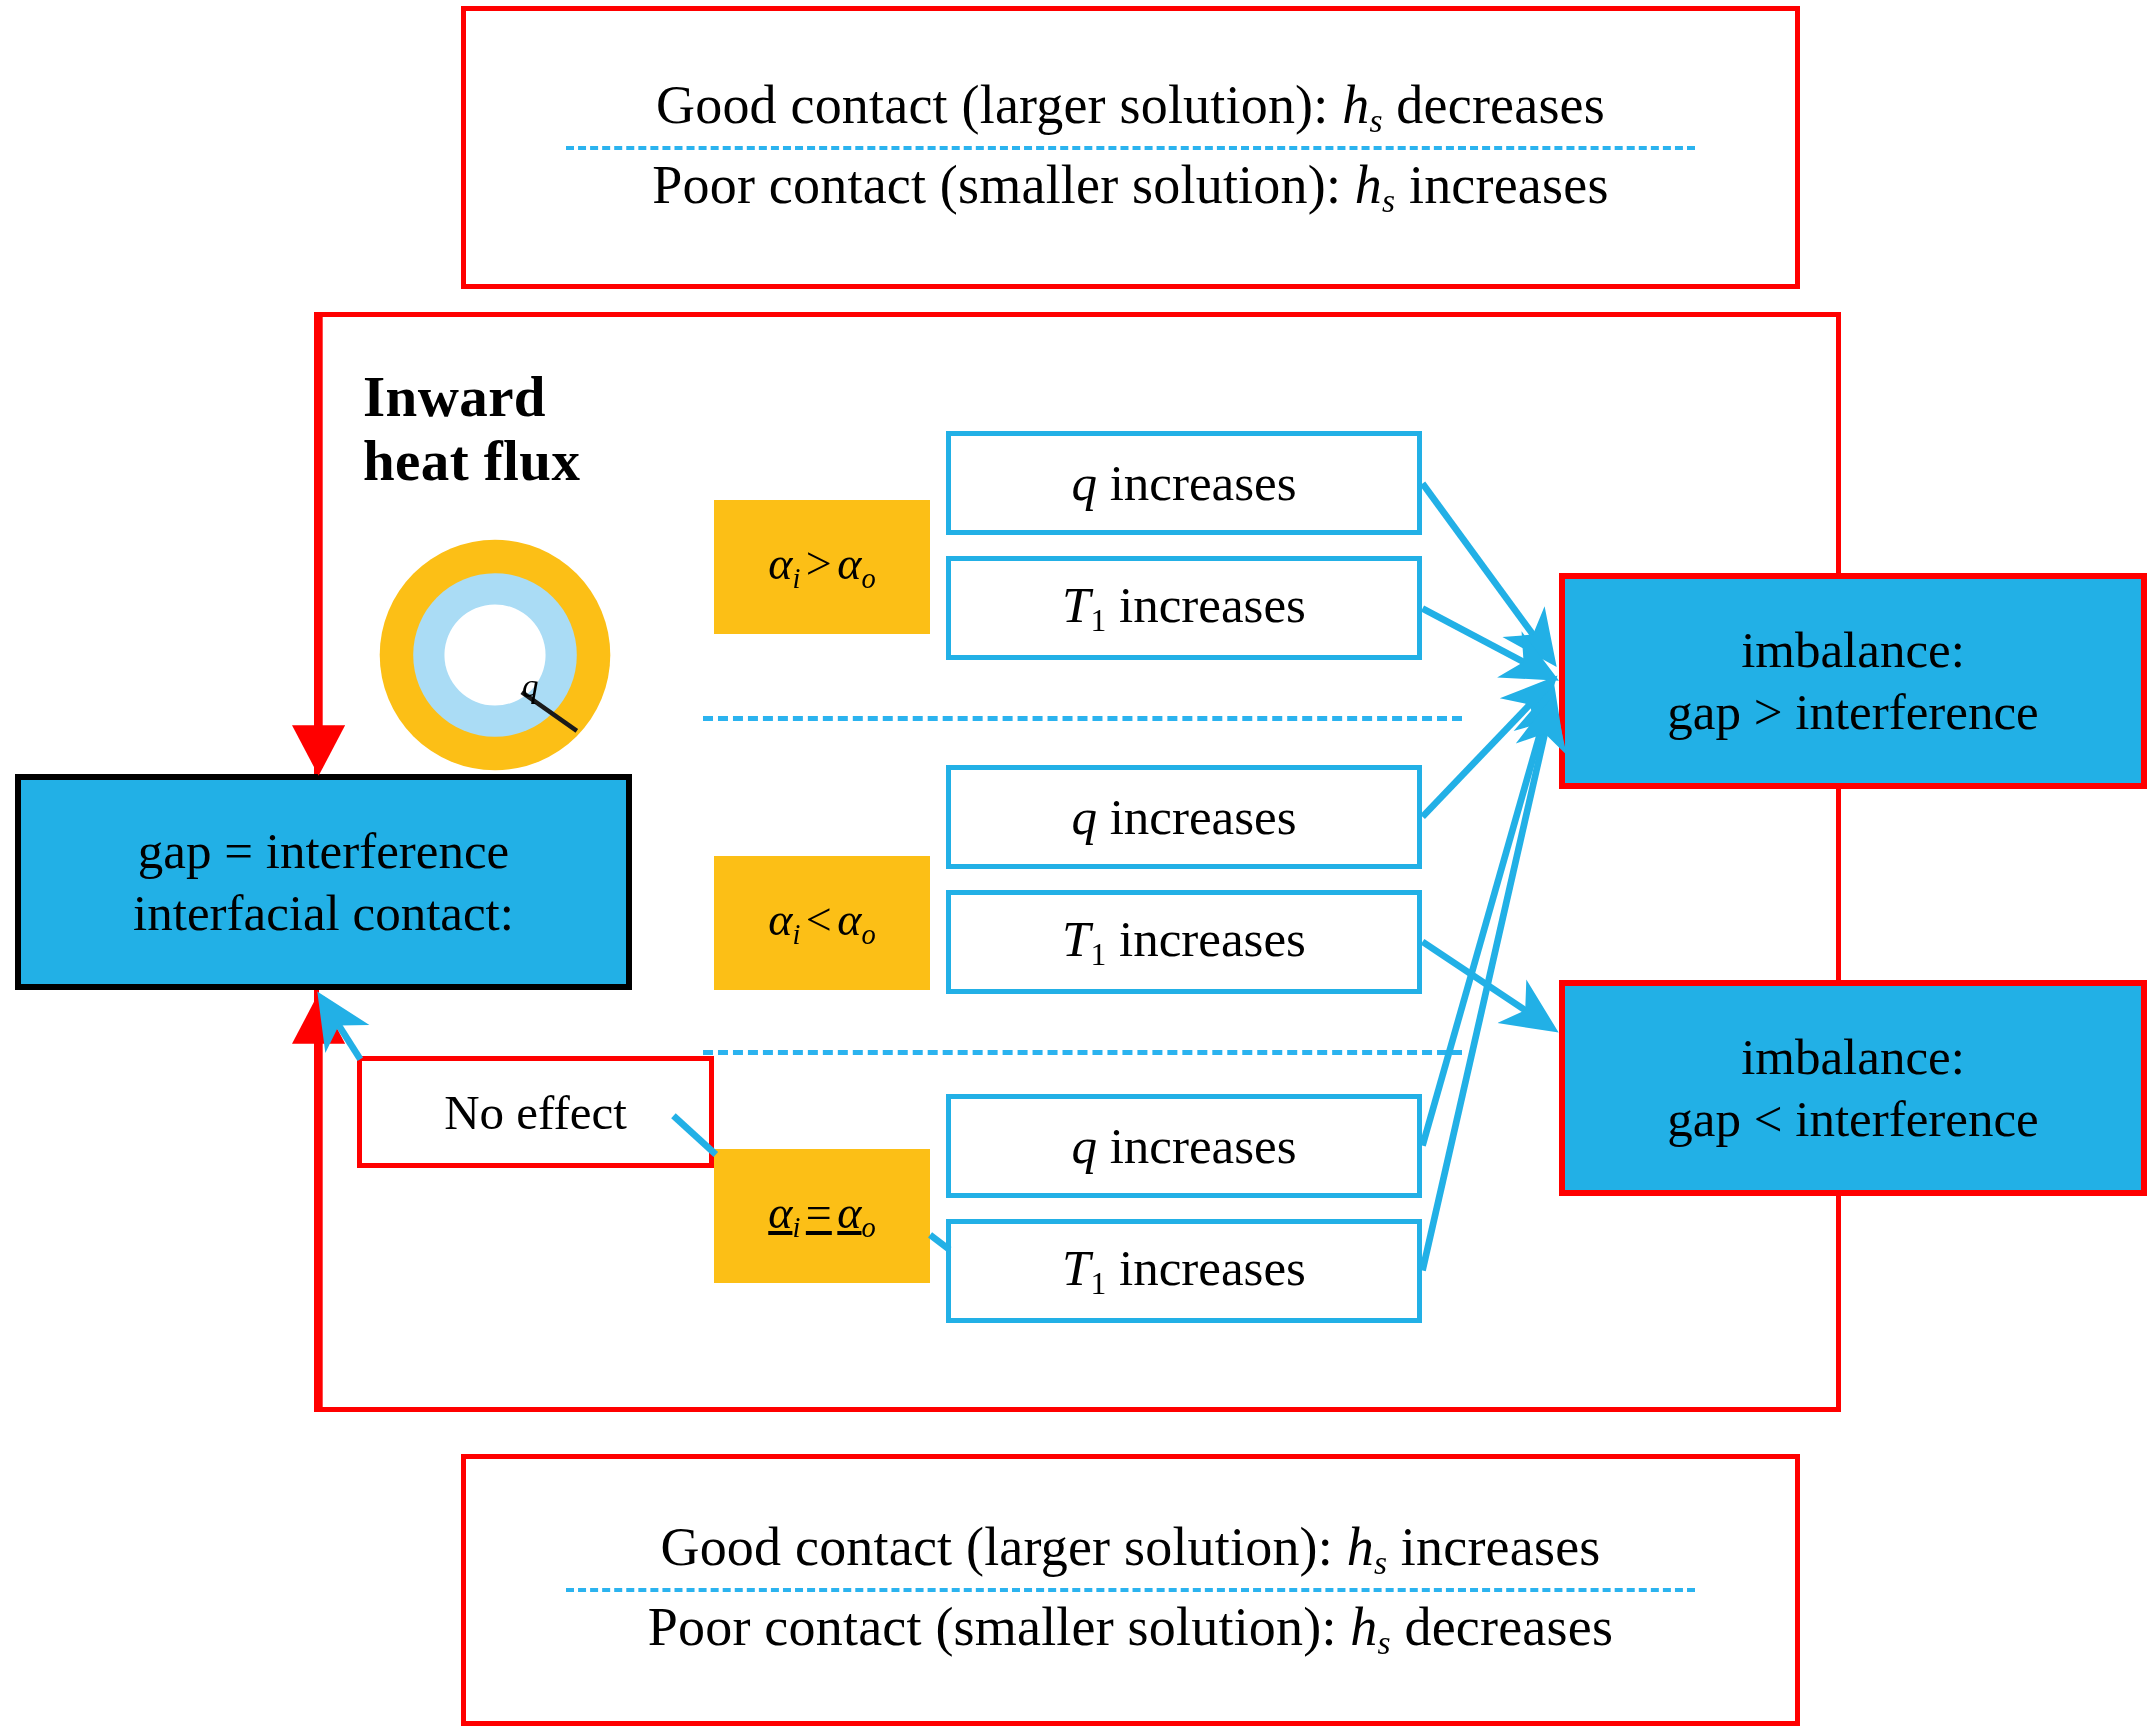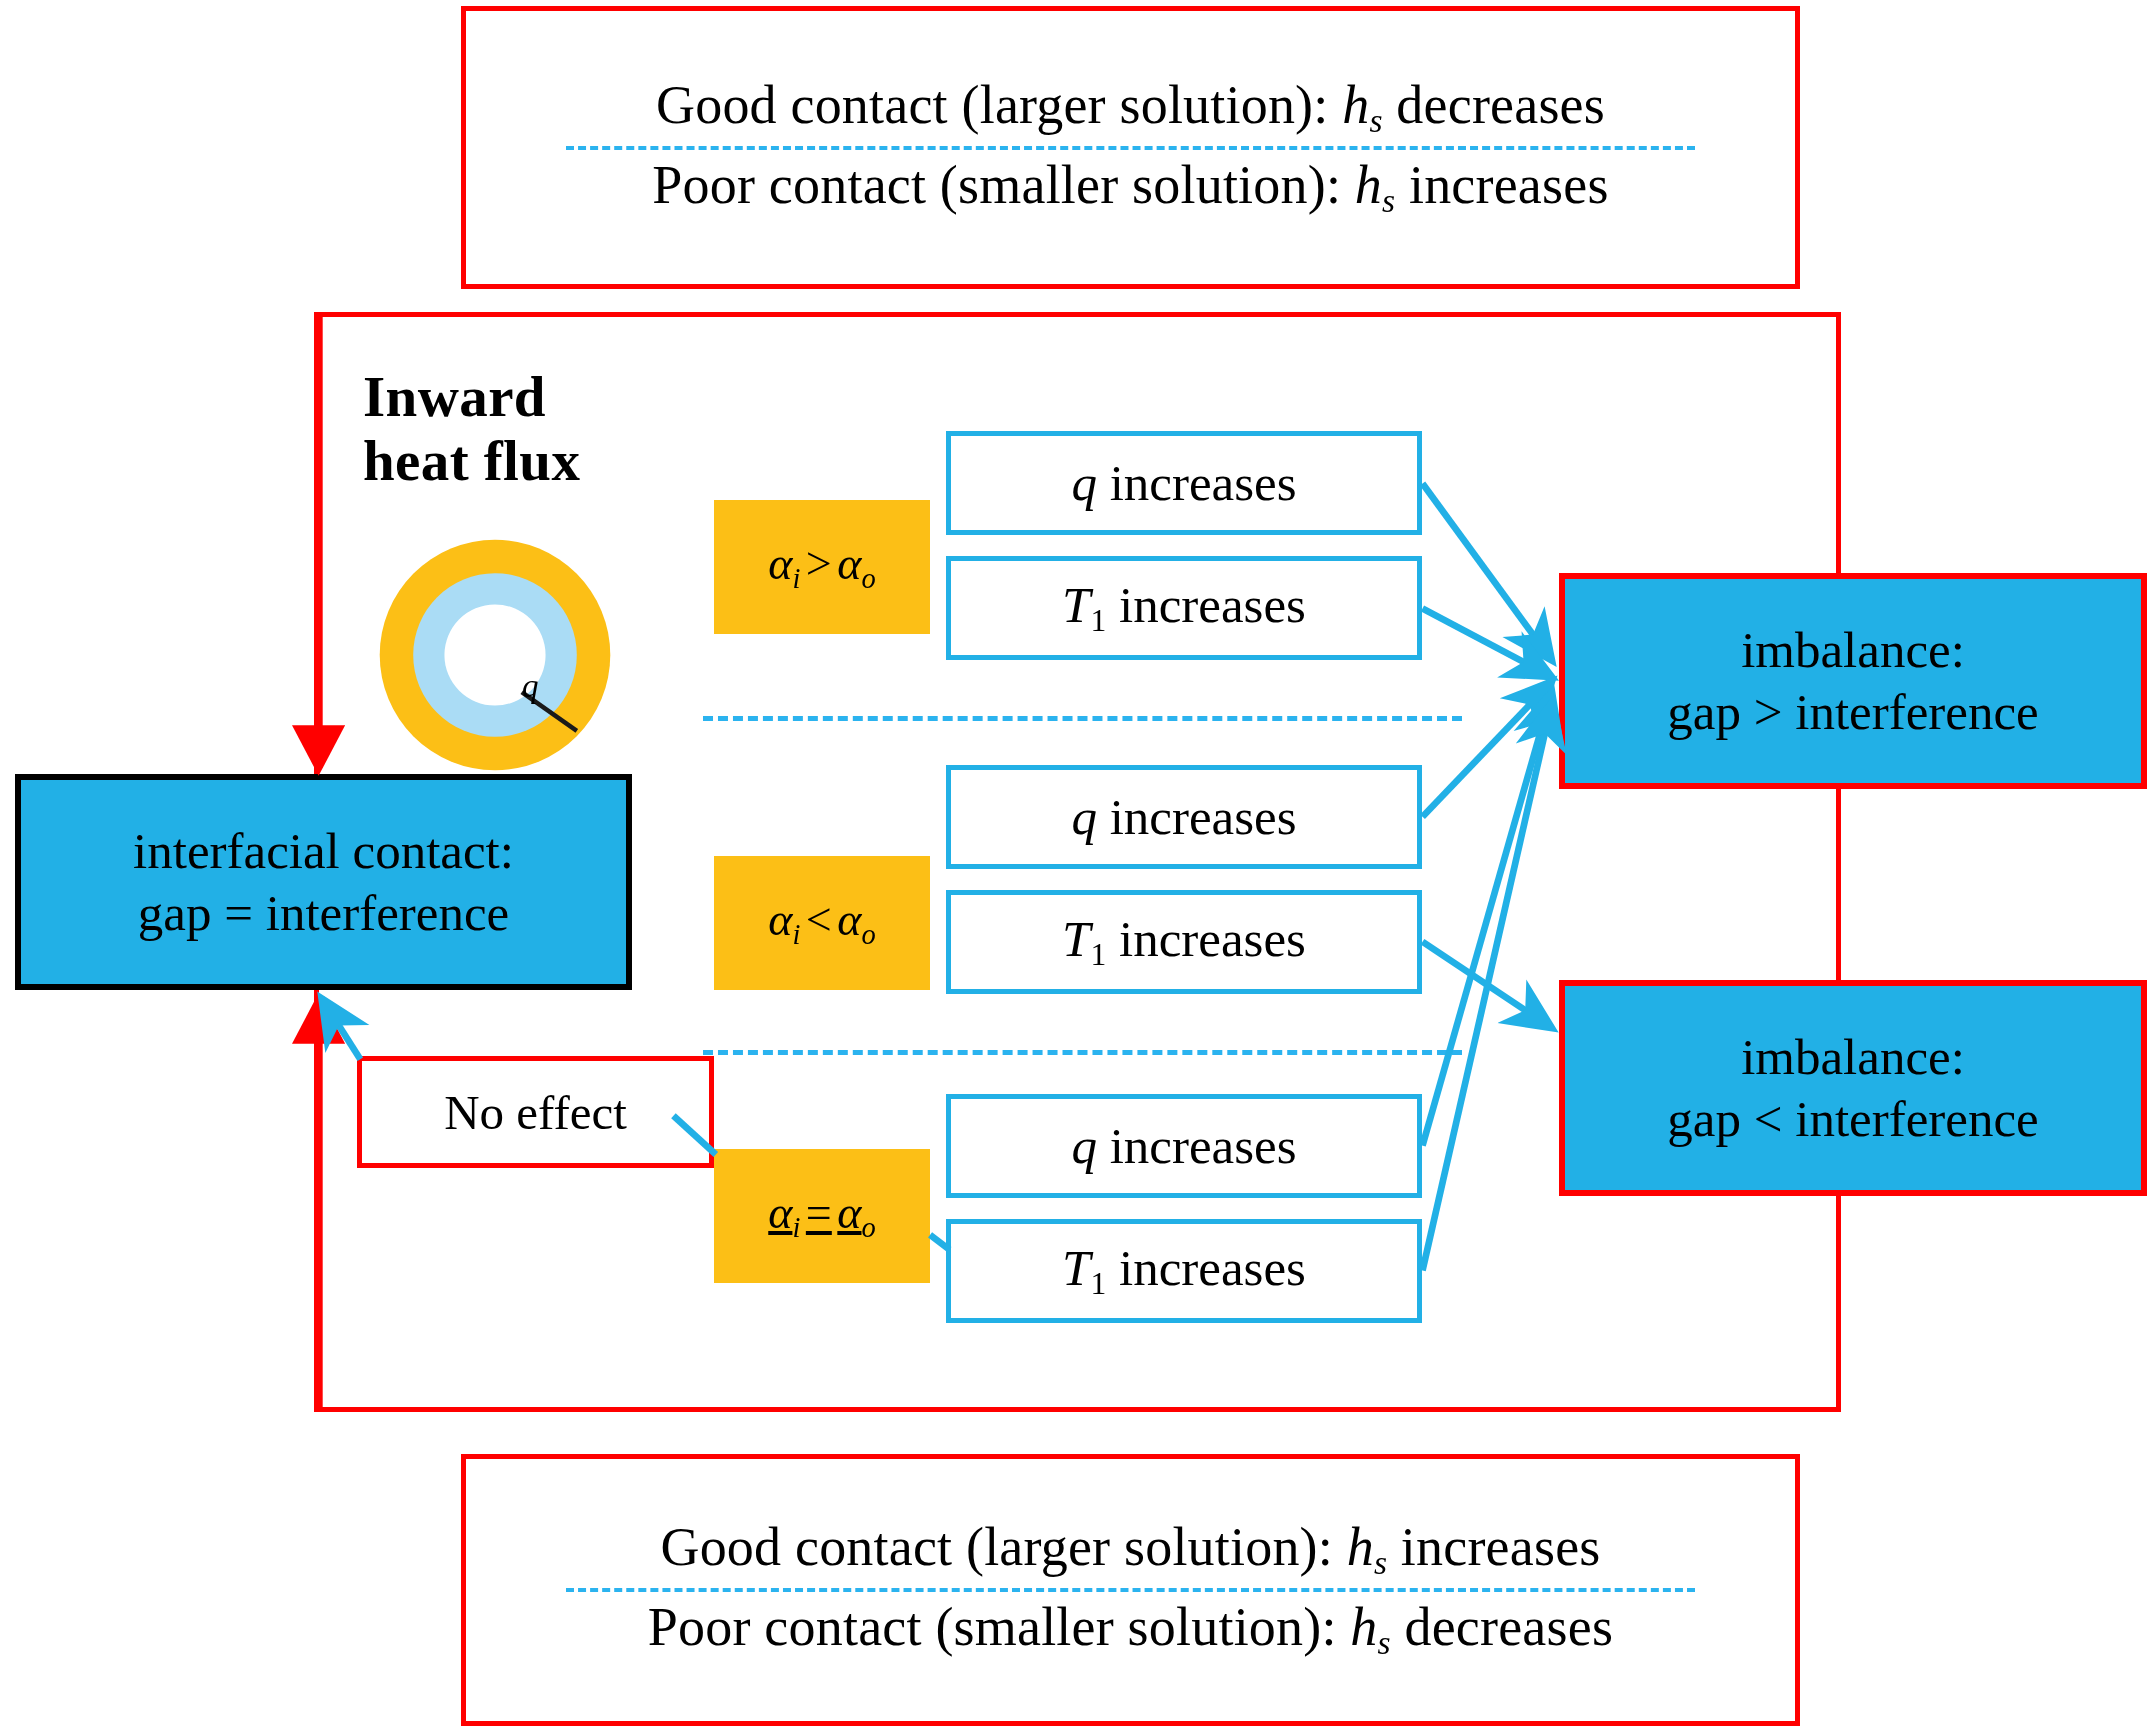--- a/index.html
+++ b/index.html
@@ -102,22 +102,22 @@
   <svg width="238" height="238" viewBox="0 0 320 320">
     <circle cx="160" cy="160" r="155" fill="#fcbf16"></circle>
     <circle cx="160" cy="160" r="110" fill="#aadcf5"></circle>
     <circle cx="160" cy="160" r="68" fill="#ffffff"></circle>
     <line x1="270" y1="262" x2="196" y2="210" stroke="#1a1a1a" stroke-width="6"></line>
   </svg>
   <div style="position:absolute;left:146px;top:132px;font-size:33px;font-style:italic;">q</div>
 </div>
 
 <div class="abs blue-box-black" style="left:15px;top:774px;width:617px;height:216px;">
+  <div class="bb-line">gap = interference</div>
   <div class="bb-line">interfacial contact:</div>
-  <div class="bb-line">gap = interference</div>
 </div>
 
 <div class="abs cond-box" style="left:714px;top:500px;width:216px;height:134px;">
   <div class="cond-text">
     <span>α</span><span class="s ital">i</span><span class="op">&gt;</span><span>α</span><span class="s ital">o</span>
   </div>
 </div>
 
 <div class="abs fact-box" style="left:946px;top:431px;width:476px;height:104px;">
   <div class="fact-text">

